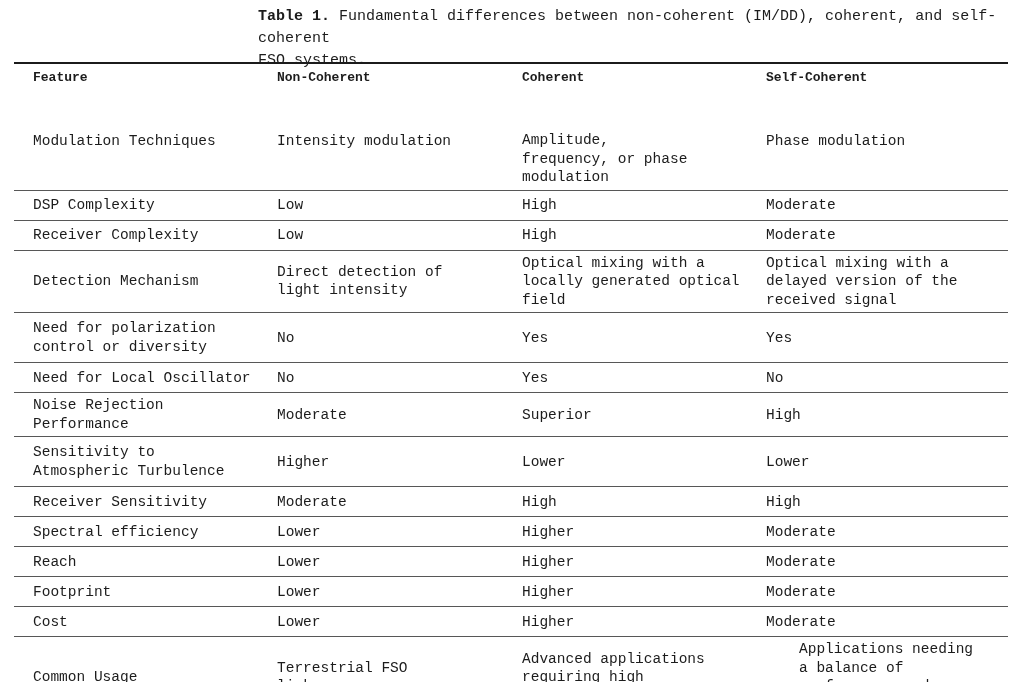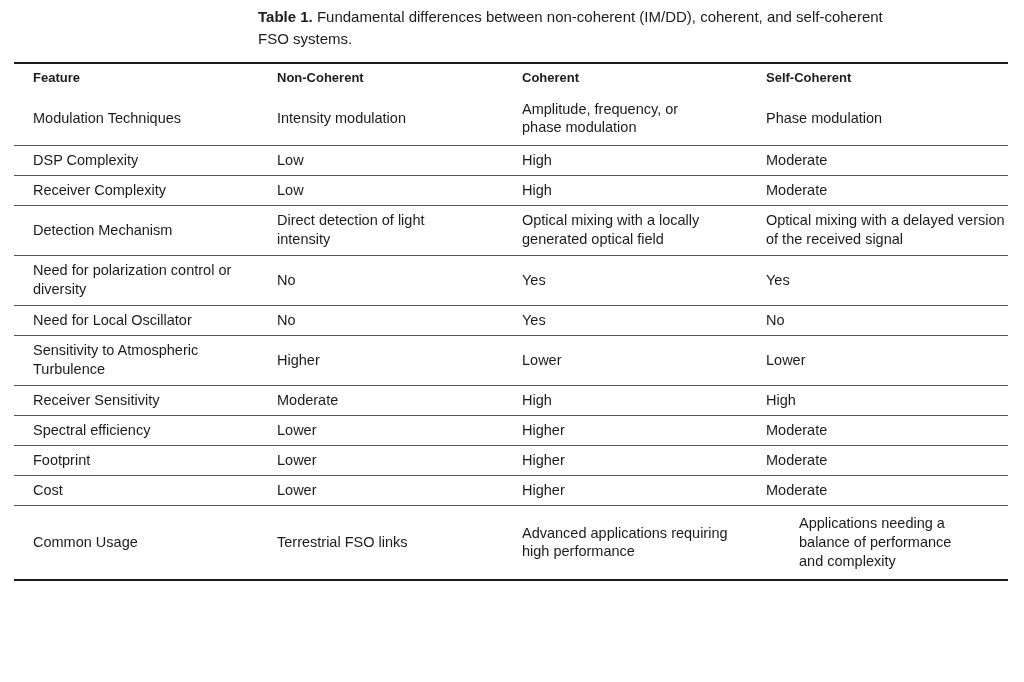--- a/index.html
+++ b/index.html
@@ -2,21 +2,21 @@
 <html><head>
 <meta charset="utf-8">
 <style>
   * { margin: 0; padding: 0; box-sizing: border-box; }
   html, body { background: #ffffff; }
   .page {
     position: relative;
     width: 1024px;
     height: 682px;
     background: #ffffff;
-    font-family: Liberation Sans, sans-serif;
+    font-family: Liberation Mono, monospace;
     color: #1c1c1c;
     overflow: hidden;
   }
   .caption {
     position: absolute;
     left: 258px;
     top: 6px;
     width: 752px;
     font-size: 15px;
     line-height: 22px;
@@ -44,21 +44,21 @@
   tr:last-child { border-bottom: none; }
   th, td {
     text-align: left;
     vertical-align: middle;
     padding: 3px 2px 3px 19px;
     font-weight: normal;
   }
   th { font-weight: bold; font-size: 13px; }
   .txt { display: inline-block; }
   td.col-a .txt { max-width: 175px; }
-  .w170 { max-width: 170px !important; }
+  .w170 { max-width: 170px !important; margin-top: 36px; }
   .w180 { max-width: 180px !important; margin-left: 33px; }
   tr.h30 { height: 30px; }
   tr.h50 { height: 50px; }
   tr.h53 { height: 53px; }
   tr.h75 { height: 75px; }
 </style>
 </head>
 <body>
 
 <div class="page">
@@ -115,34 +115,46 @@
         <td class="col-a"><span class="txt">No</span></td>
         <td class="col-b"><span class="txt">Yes</span></td>
         <td class="col-c"><span class="txt">Yes</span></td>
       </tr>
       <tr class="h30">
         <td class="col-f"><span class="txt">Need for Local Oscillator</span></td>
         <td class="col-a"><span class="txt">No</span></td>
         <td class="col-b"><span class="txt">Yes</span></td>
         <td class="col-c"><span class="txt">No</span></td>
       </tr>
+      <tr class="h30">
+        <td class="col-f"><span class="txt">Noise Rejection Performance</span></td>
+        <td class="col-a"><span class="txt">Moderate</span></td>
+        <td class="col-b"><span class="txt">Superior</span></td>
+        <td class="col-c"><span class="txt">High</span></td>
+      </tr>
       <tr class="h50">
         <td class="col-f"><span class="txt">Sensitivity to Atmospheric Turbulence</span></td>
         <td class="col-a"><span class="txt">Higher</span></td>
         <td class="col-b"><span class="txt">Lower</span></td>
         <td class="col-c"><span class="txt">Lower</span></td>
       </tr>
       <tr class="h30">
         <td class="col-f"><span class="txt">Receiver Sensitivity</span></td>
         <td class="col-a"><span class="txt">Moderate</span></td>
         <td class="col-b"><span class="txt">High</span></td>
         <td class="col-c"><span class="txt">High</span></td>
       </tr>
       <tr class="h30">
         <td class="col-f"><span class="txt">Spectral efficiency</span></td>
+        <td class="col-a"><span class="txt">Lower</span></td>
+        <td class="col-b"><span class="txt">Higher</span></td>
+        <td class="col-c"><span class="txt">Moderate</span></td>
+      </tr>
+      <tr class="h30">
+        <td class="col-f"><span class="txt">Reach</span></td>
         <td class="col-a"><span class="txt">Lower</span></td>
         <td class="col-b"><span class="txt">Higher</span></td>
         <td class="col-c"><span class="txt">Moderate</span></td>
       </tr>
       <tr class="h30">
         <td class="col-f"><span class="txt">Footprint</span></td>
         <td class="col-a"><span class="txt">Lower</span></td>
         <td class="col-b"><span class="txt">Higher</span></td>
         <td class="col-c"><span class="txt">Moderate</span></td>
       </tr>

